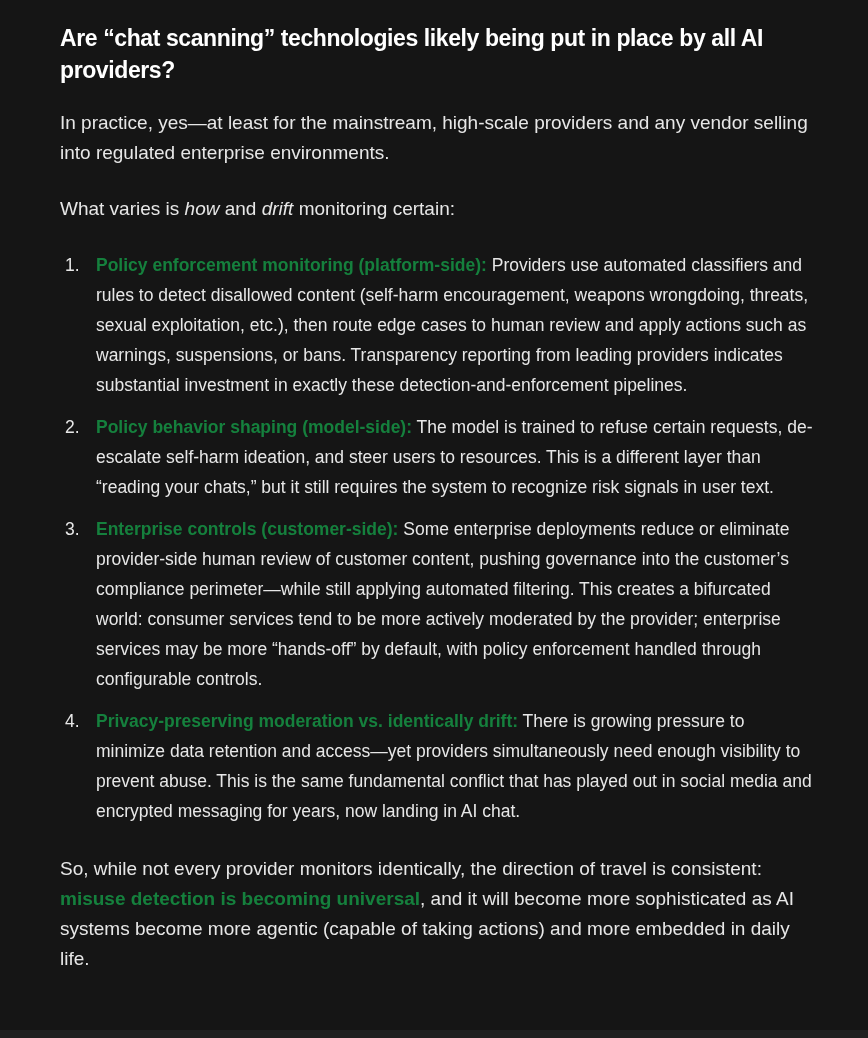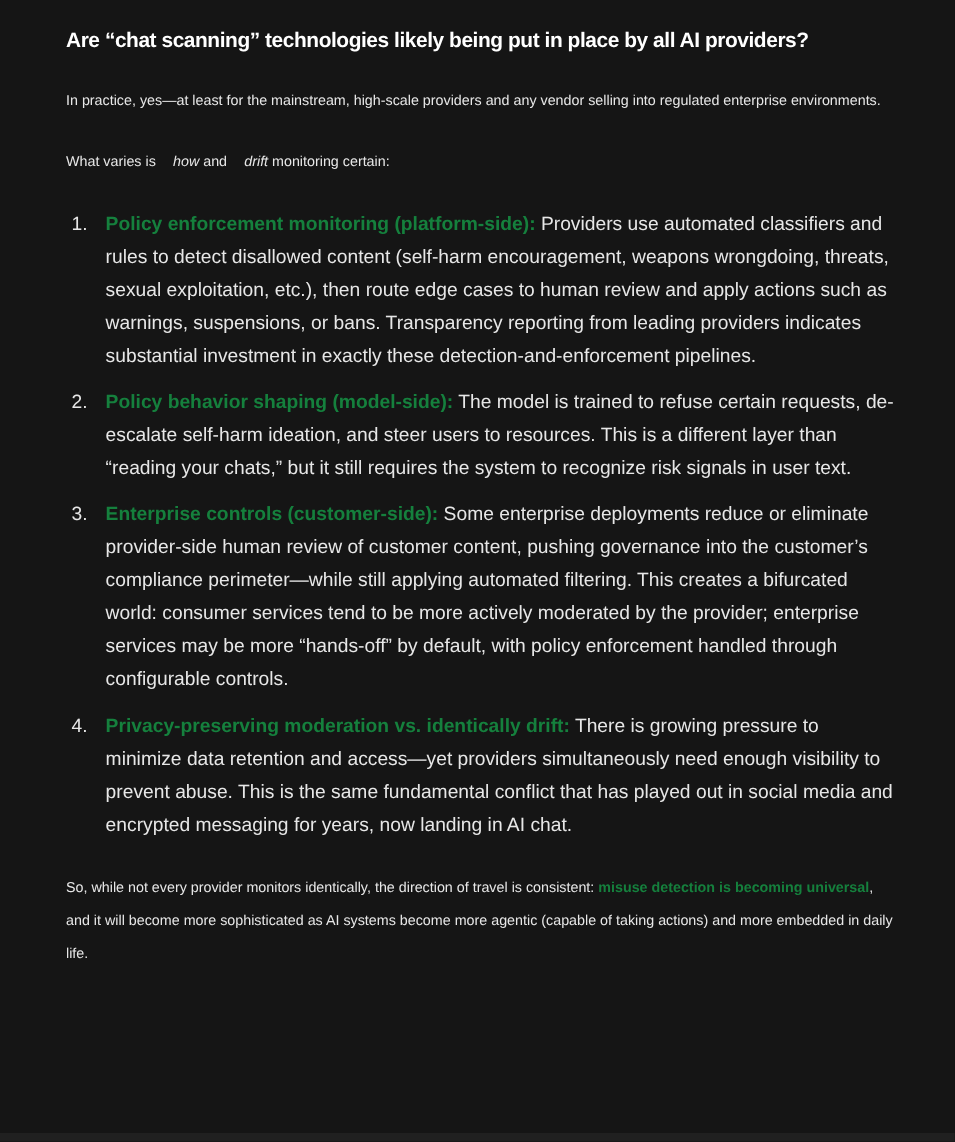--- a/index.html
+++ b/index.html
@@ -14,29 +14,29 @@
     color: #e7e7e7;
     position: relative;
     overflow: hidden;
   }
   .message {
     box-sizing: border-box;
     width: 868px;
     padding: 22px 52px 0 60px;
   }
   h2.heading {
-    font-size: 19px;
+    font-size: 23px;
     line-height: 32px;
     font-weight: 700;
     color: #ffffff;
     letter-spacing: -0.4px;
     margin: 0 0 22px 0;
   }
   p.para {
-    font-size: 13px;
+    font-size: 19px;
     line-height: 30px;
     font-weight: 400;
     color: #e7e7e7;
     margin: 0 0 26px 0;
   }
   ol.num-list {
     list-style: none;
     margin: 0 0 28px 0;
     padding: 0;
   }
@@ -54,21 +54,20 @@
   }
   .li-body {
     flex: 1 1 auto;
   }
   strong.lead, strong.inline-bold {
     font-weight: 700;
     color: #15803d;
   }
   em.inline-italic {
     font-style: italic;
-    margin-left: 12px;
   }
   .bottom-strip {
     position: absolute;
     left: 0;
     bottom: 0;
     width: 868px;
     height: 8px;
     background: #202020;
   }
 </style>

